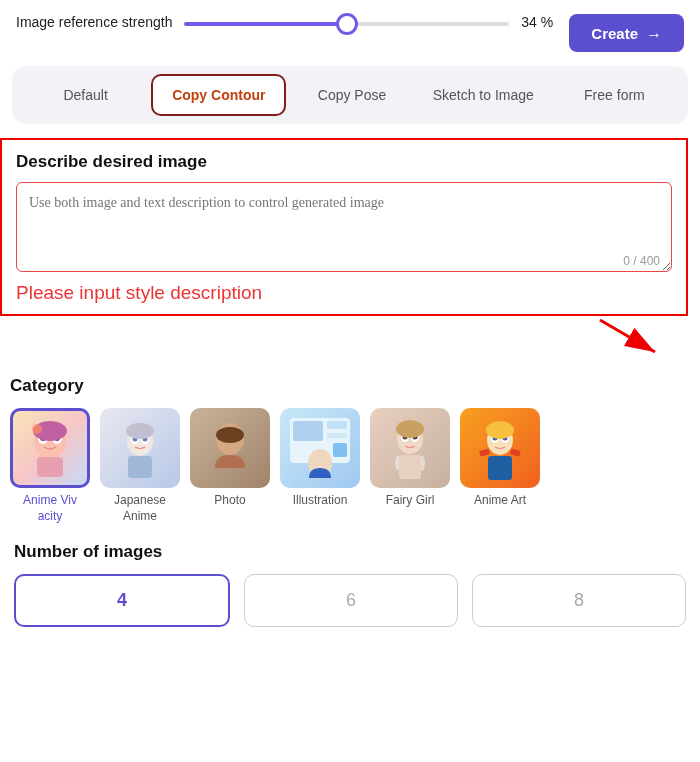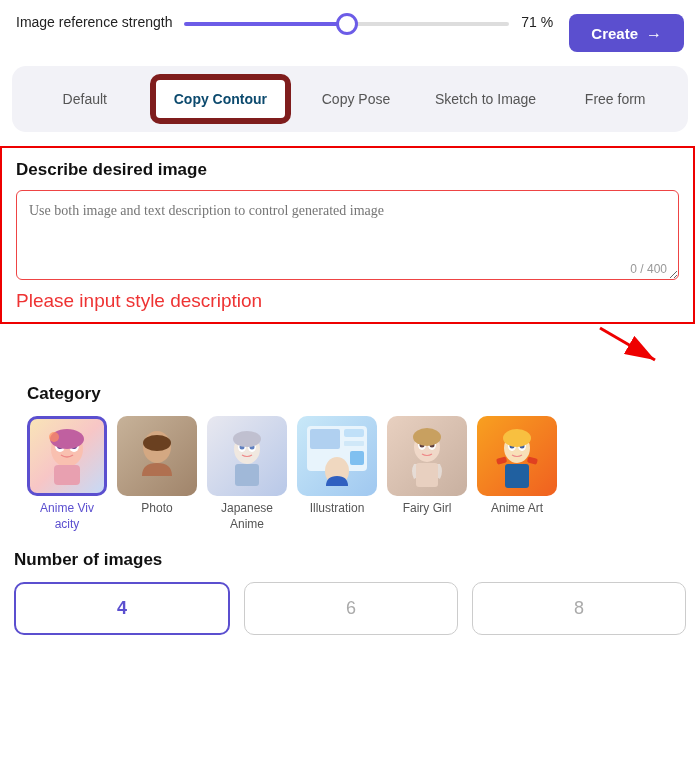--- a/index.html
+++ b/index.html
@@ -88,29 +88,29 @@
       padding: 10px 6px;
       border-radius: 10px;
       font-size: 14px;
       color: #555;
       cursor: pointer;
       font-weight: 500;
       line-height: 1.3;
     }
     .tab-item.active {
       background: #fff;
-      color: #0c4a6e;
+      color: #c2410c;
       font-weight: 700;
-      border: 6px solid #7f1d1d;
+      border: 2px solid #7f1d1d;
     }
 
     
     .red-border-section {
       border: 2px solid #e00;
-      margin: 14px 5px 0 0;
+      margin: 14px 12px 0 0;
       padding: 12px 14px 10px 14px;
       position: relative;
     }
     .section-title {
       font-size: 17px;
       font-weight: 600;
       color: #111;
       margin-bottom: 10px;
     }
 
@@ -140,21 +140,21 @@
       color: #999;
     }
     .error-text {
       color: #e33;
       font-size: 19px;
       margin-top: 6px;
     }
 
     
     .category-section {
-      padding: 12px 27px;
+      padding: 12px 10px;
     }
     .category-grid {
       display: flex;
       gap: 10px;
       margin-top: 12px;
       flex-wrap: nowrap;
       overflow-x: auto;
     }
     .category-item {
       display: flex;
@@ -234,21 +234,21 @@
 </head>
 <body>
 
 <div class="top-bar">
   <span class="strength-label">Image reference strength</span>
   <div class="slider-container">
     <div class="slider-track">
       <div class="slider-thumb"></div>
     </div>
   </div>
-  <span class="strength-value">71 %</span>
+  <span class="strength-value">34 %</span>
   <button class="create-btn">
     <span>Create</span>
     <span class="arrow">→</span>
   </button>
 </div>
 
 <div class="tab-bar">
   <div class="tab-item">
     <span>Default</span>
   </div>
@@ -301,44 +301,44 @@
           <path d="M29 34 Q35 38 41 34" stroke="#e88" stroke-width="1.5" fill="none"></path>
           <rect x="22" y="44" width="26" height="20" rx="4" fill="#e8a0b0"></rect>
           <ellipse cx="35" cy="18" rx="17" ry="10" fill="#c060a0"></ellipse>
           <circle cx="22" cy="16" r="5" fill="#ff9060" opacity="0.7"></circle>
         </svg>
       </div>
       <span class="category-label selected">Anime Viv<br>acity</span>
     </div>
 
     <div class="category-item">
-      <div class="category-img cat-photo">
-        <svg width="70" height="70" viewBox="0 0 70 70">
-          <ellipse cx="35" cy="26" rx="14" ry="16" fill="#d4a882"></ellipse>
-          <path d="M20 55 Q20 42 35 42 Q50 42 50 55" fill="#b07050"></path>
-          <ellipse cx="35" cy="22" rx="14" ry="8" fill="#6a4020"></ellipse>
-        </svg>
-      </div>
-      <span class="category-label">Photo</span>
-    </div>
-
-    <div class="category-item">
       <div class="category-img cat-japanese">
         <svg width="70" height="70" viewBox="0 0 70 70">
           <ellipse cx="35" cy="28" rx="13" ry="15" fill="#f0e8e0"></ellipse>
           <ellipse cx="30" cy="26" rx="4" ry="5" fill="#fff"></ellipse>
           <ellipse cx="40" cy="26" rx="4" ry="5" fill="#fff"></ellipse>
           <circle cx="30" cy="26" r="2.5" fill="#6080c0"></circle>
           <circle cx="40" cy="26" r="2.5" fill="#6080c0"></circle>
           <path d="M30 34 Q35 37 40 34" stroke="#e88" stroke-width="1.2" fill="none"></path>
           <rect x="23" y="43" width="24" height="22" rx="3" fill="#a0b8d8"></rect>
           <ellipse cx="35" cy="18" rx="14" ry="8" fill="#c0c0d0"></ellipse>
         </svg>
       </div>
       <span class="category-label">Japanese<br>Anime</span>
+    </div>
+
+    <div class="category-item">
+      <div class="category-img cat-photo">
+        <svg width="70" height="70" viewBox="0 0 70 70">
+          <ellipse cx="35" cy="26" rx="14" ry="16" fill="#d4a882"></ellipse>
+          <path d="M20 55 Q20 42 35 42 Q50 42 50 55" fill="#b07050"></path>
+          <ellipse cx="35" cy="22" rx="14" ry="8" fill="#6a4020"></ellipse>
+        </svg>
+      </div>
+      <span class="category-label">Photo</span>
     </div>
 
     <div class="category-item">
       <div class="category-img cat-illustration">
         <svg width="70" height="70" viewBox="0 0 70 70">
           <rect x="5" y="5" width="60" height="45" rx="4" fill="#e8f4fc"></rect>
           <rect x="8" y="8" width="30" height="20" rx="2" fill="#b0d0f0"></rect>
           <rect x="42" y="8" width="20" height="8" rx="2" fill="#c0e0f8"></rect>
           <rect x="42" y="20" width="20" height="5" rx="1" fill="#d0e8f8"></rect>
           <ellipse cx="35" cy="50" rx="12" ry="14" fill="#f0d8c0"></ellipse>

